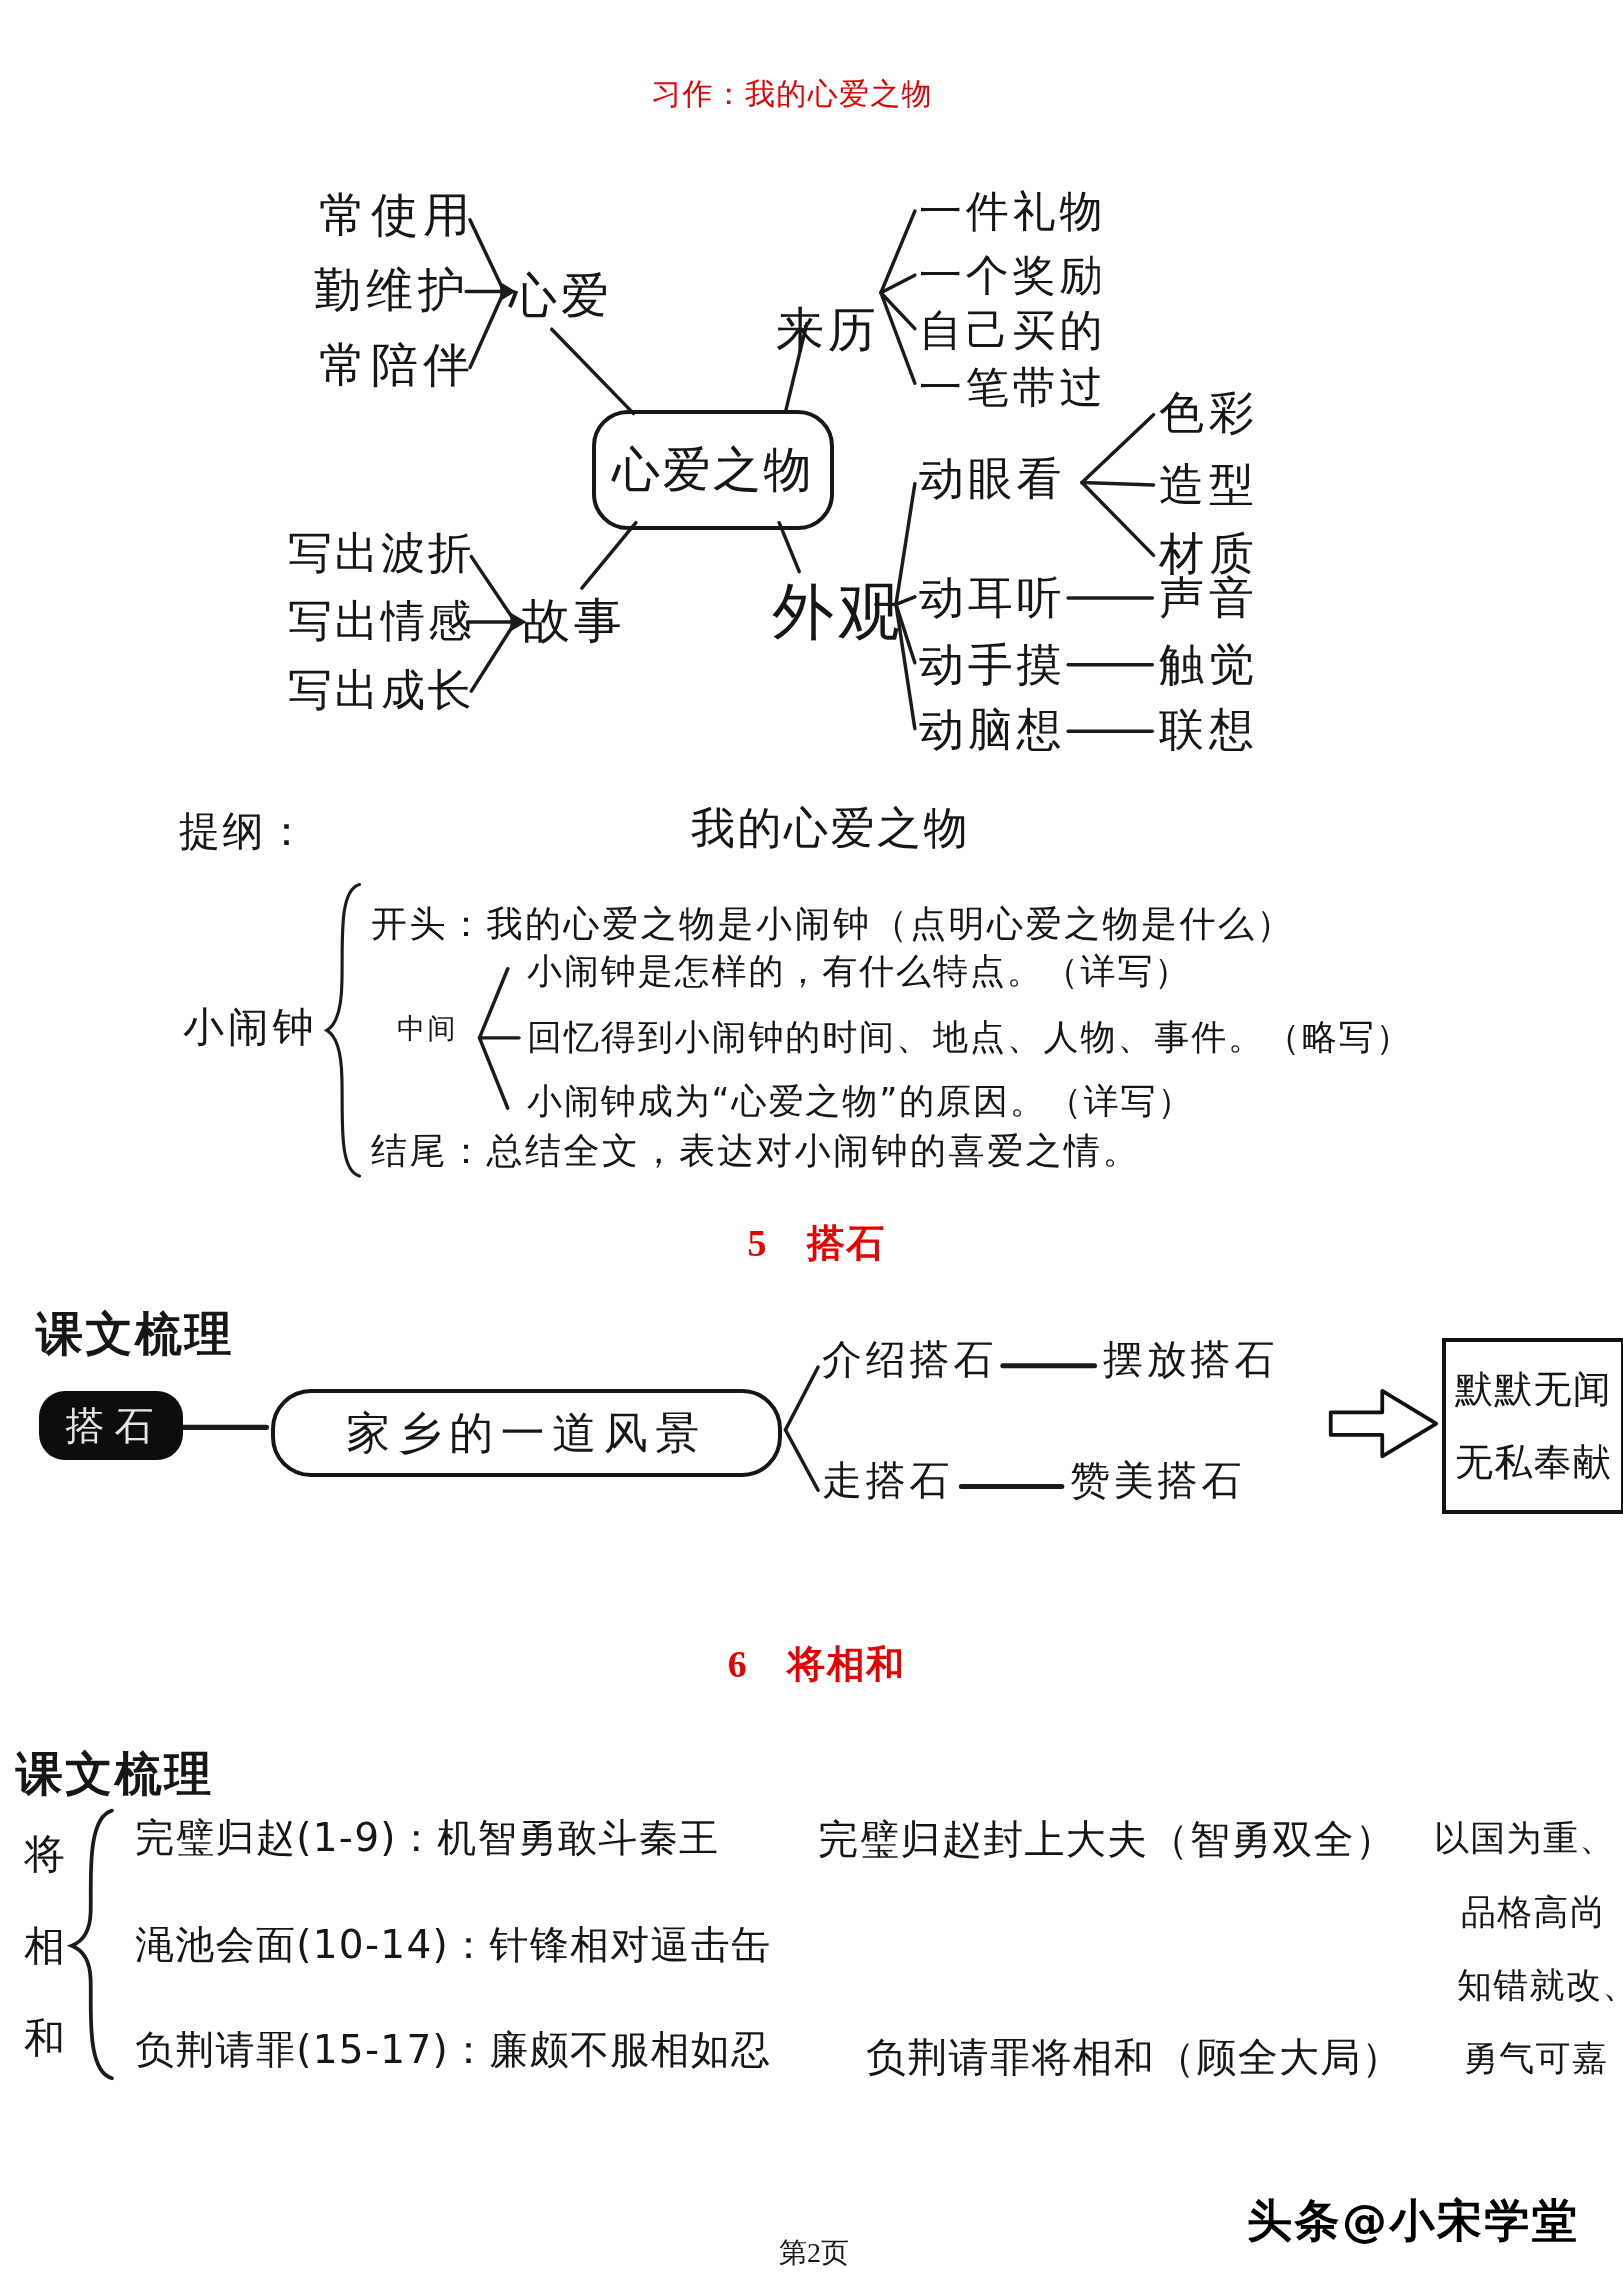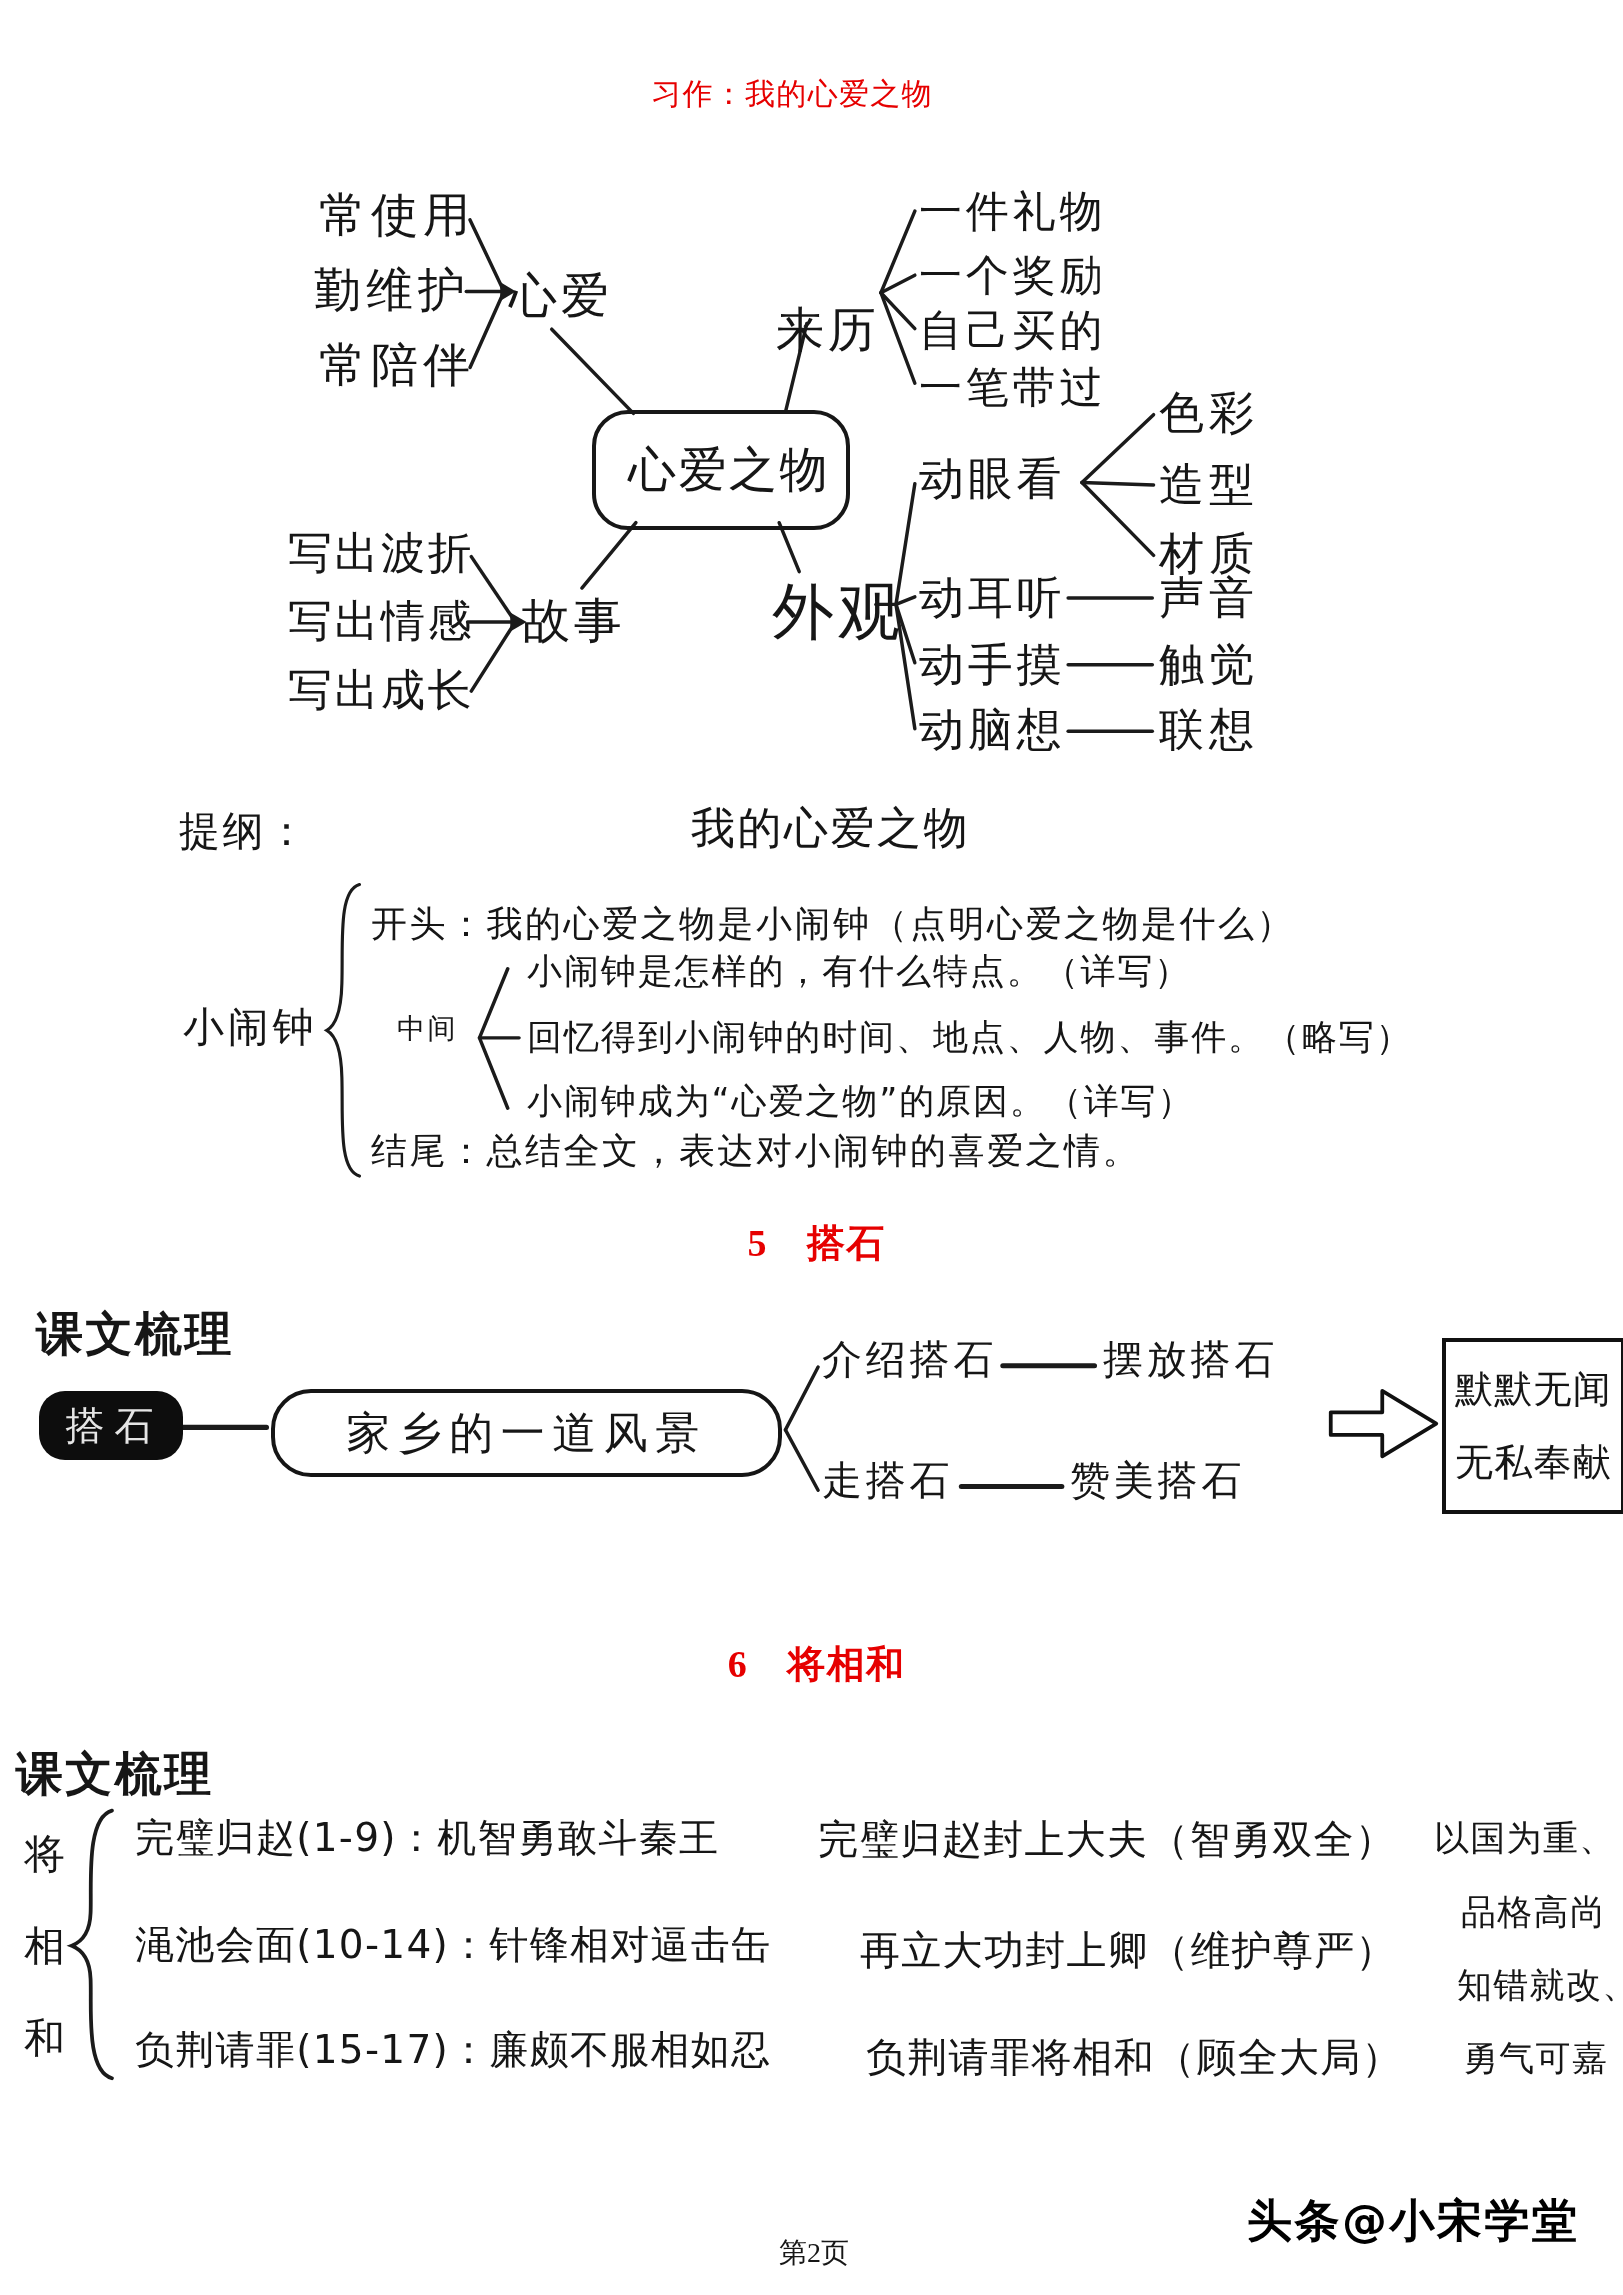--- a/index.html
+++ b/index.html
@@ -7,21 +7,21 @@
         font-family:"DejaVu Sans",sans-serif;color:#161616;}
   .t{position:absolute;white-space:nowrap;line-height:1.12;color:#161616;
      font-family:"DejaVu Sans",sans-serif;}
   .b{font-weight:700;}
   .red{color:#e60000;}
   .serif{font-family:"Liberation Serif",serif;}
   .center{text-align:center;}
   svg.overlay{position:absolute;left:0;top:0;pointer-events:none;}
   .node-box{position:absolute;display:flex;align-items:center;justify-content:center;}
   #center-box{left:592px;top:410px;width:234px;height:112px;border:4.4px solid #171717;
-              border-radius:36px;font-size:48px;letter-spacing:2.5px;padding-left:16px;}
+              border-radius:36px;font-size:48px;letter-spacing:2.5px;}
   #dashi-box{left:39px;top:1391px;width:136px;height:69px;border-radius:26px;
              background:#0d0d0d;color:#e5e5e5;font-size:39px;letter-spacing:10px;padding-left:7.5px;}
   #scenery-box{left:271px;top:1389px;width:503px;height:80px;border:4.4px solid #151515;
                border-radius:40px;font-size:44px;letter-spacing:7.5px;}
   #conclusion-box{left:1442px;top:1338px;width:175px;height:168px;border:4.4px solid #111111;
                   flex-direction:column;justify-content:space-evenly;font-size:38px;letter-spacing:1.3px;}
 </style>
 </head>
 <body>
 
@@ -162,21 +162,20 @@
 
   <div class="t" style="left:24px;top:1832px;font-size:41px;">将</div>
   <div class="t" style="left:24px;top:1924px;font-size:41px;">相</div>
   <div class="t" style="left:24px;top:2016px;font-size:41px;">和</div>
 
   <div class="t" style="left:135px;top:1816px;font-size:39px;letter-spacing:1.3px;">完璧归赵(1-9)：机智勇敢斗秦王</div>
   <div class="t" style="left:135px;top:1923px;font-size:39px;letter-spacing:1.3px;">渑池会面(10-14)：针锋相对逼击缶</div>
   <div class="t" style="left:135px;top:2028px;font-size:39px;letter-spacing:1.3px;">负荆请罪(15-17)：廉颇不服相如忍</div>
 
   <div class="t" style="left:818px;top:1817px;font-size:40px;letter-spacing:1.3px;">完璧归赵封上大夫（智勇双全）</div>
-  <div class="t" style="left:860px;top:1928px;font-size:40px;letter-spacing:1.3px;">再立大功封上卿（维护尊严）</div>
   <div class="t" style="left:866px;top:2035px;font-size:40px;letter-spacing:1.3px;">负荆请罪将相和（顾全大局）</div>
 
   <div class="t" style="left:1434px;top:1819px;font-size:35px;letter-spacing:1.3px;">以国为重、</div>
   <div class="t" style="left:1461px;top:1893px;font-size:35px;letter-spacing:1.3px;">品格高尚</div>
   <div class="t" style="left:1457px;top:1966px;font-size:35px;letter-spacing:1.3px;">知错就改、</div>
   <div class="t" style="left:1463px;top:2039px;font-size:35px;letter-spacing:1.3px;">勇气可嘉</div>
 
   <div class="t serif center" style="left:723px;top:2237px;width:182px;font-size:28px;">第2页</div>
   <div class="t b" style="left:1247px;top:2196px;font-size:45px;letter-spacing:2.5px;color:#000;">头条@小宋学堂</div>
 

